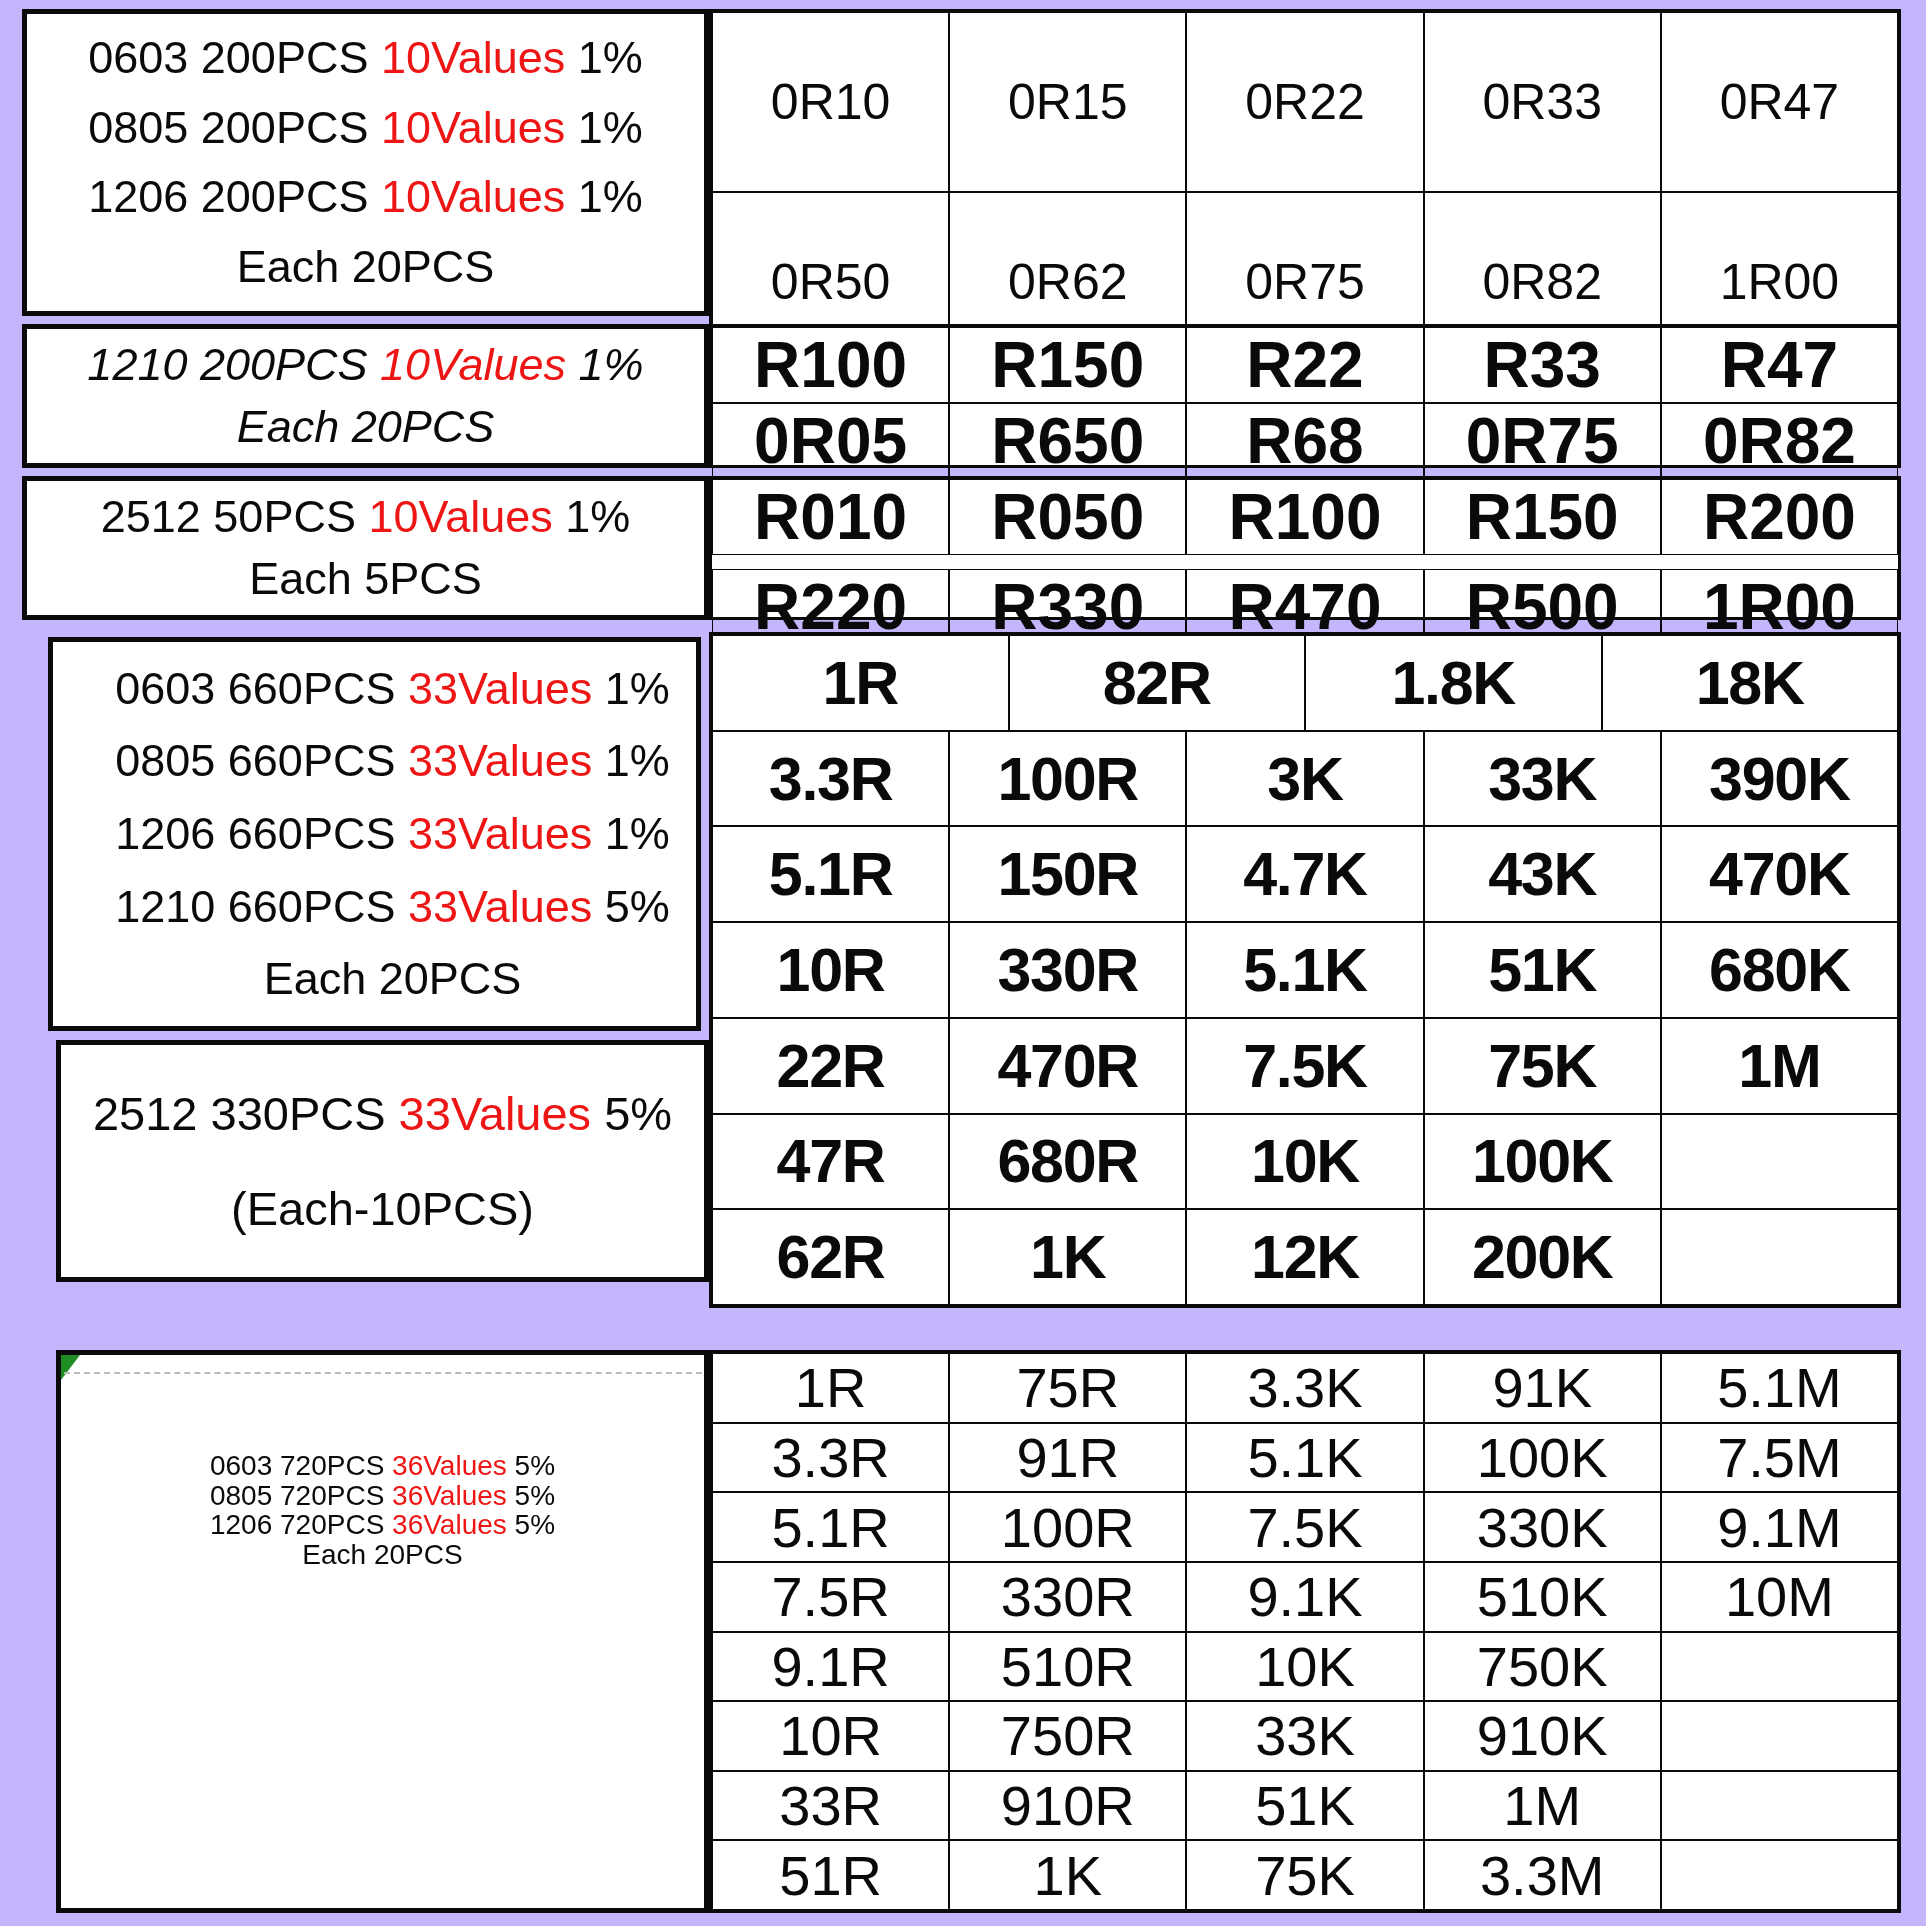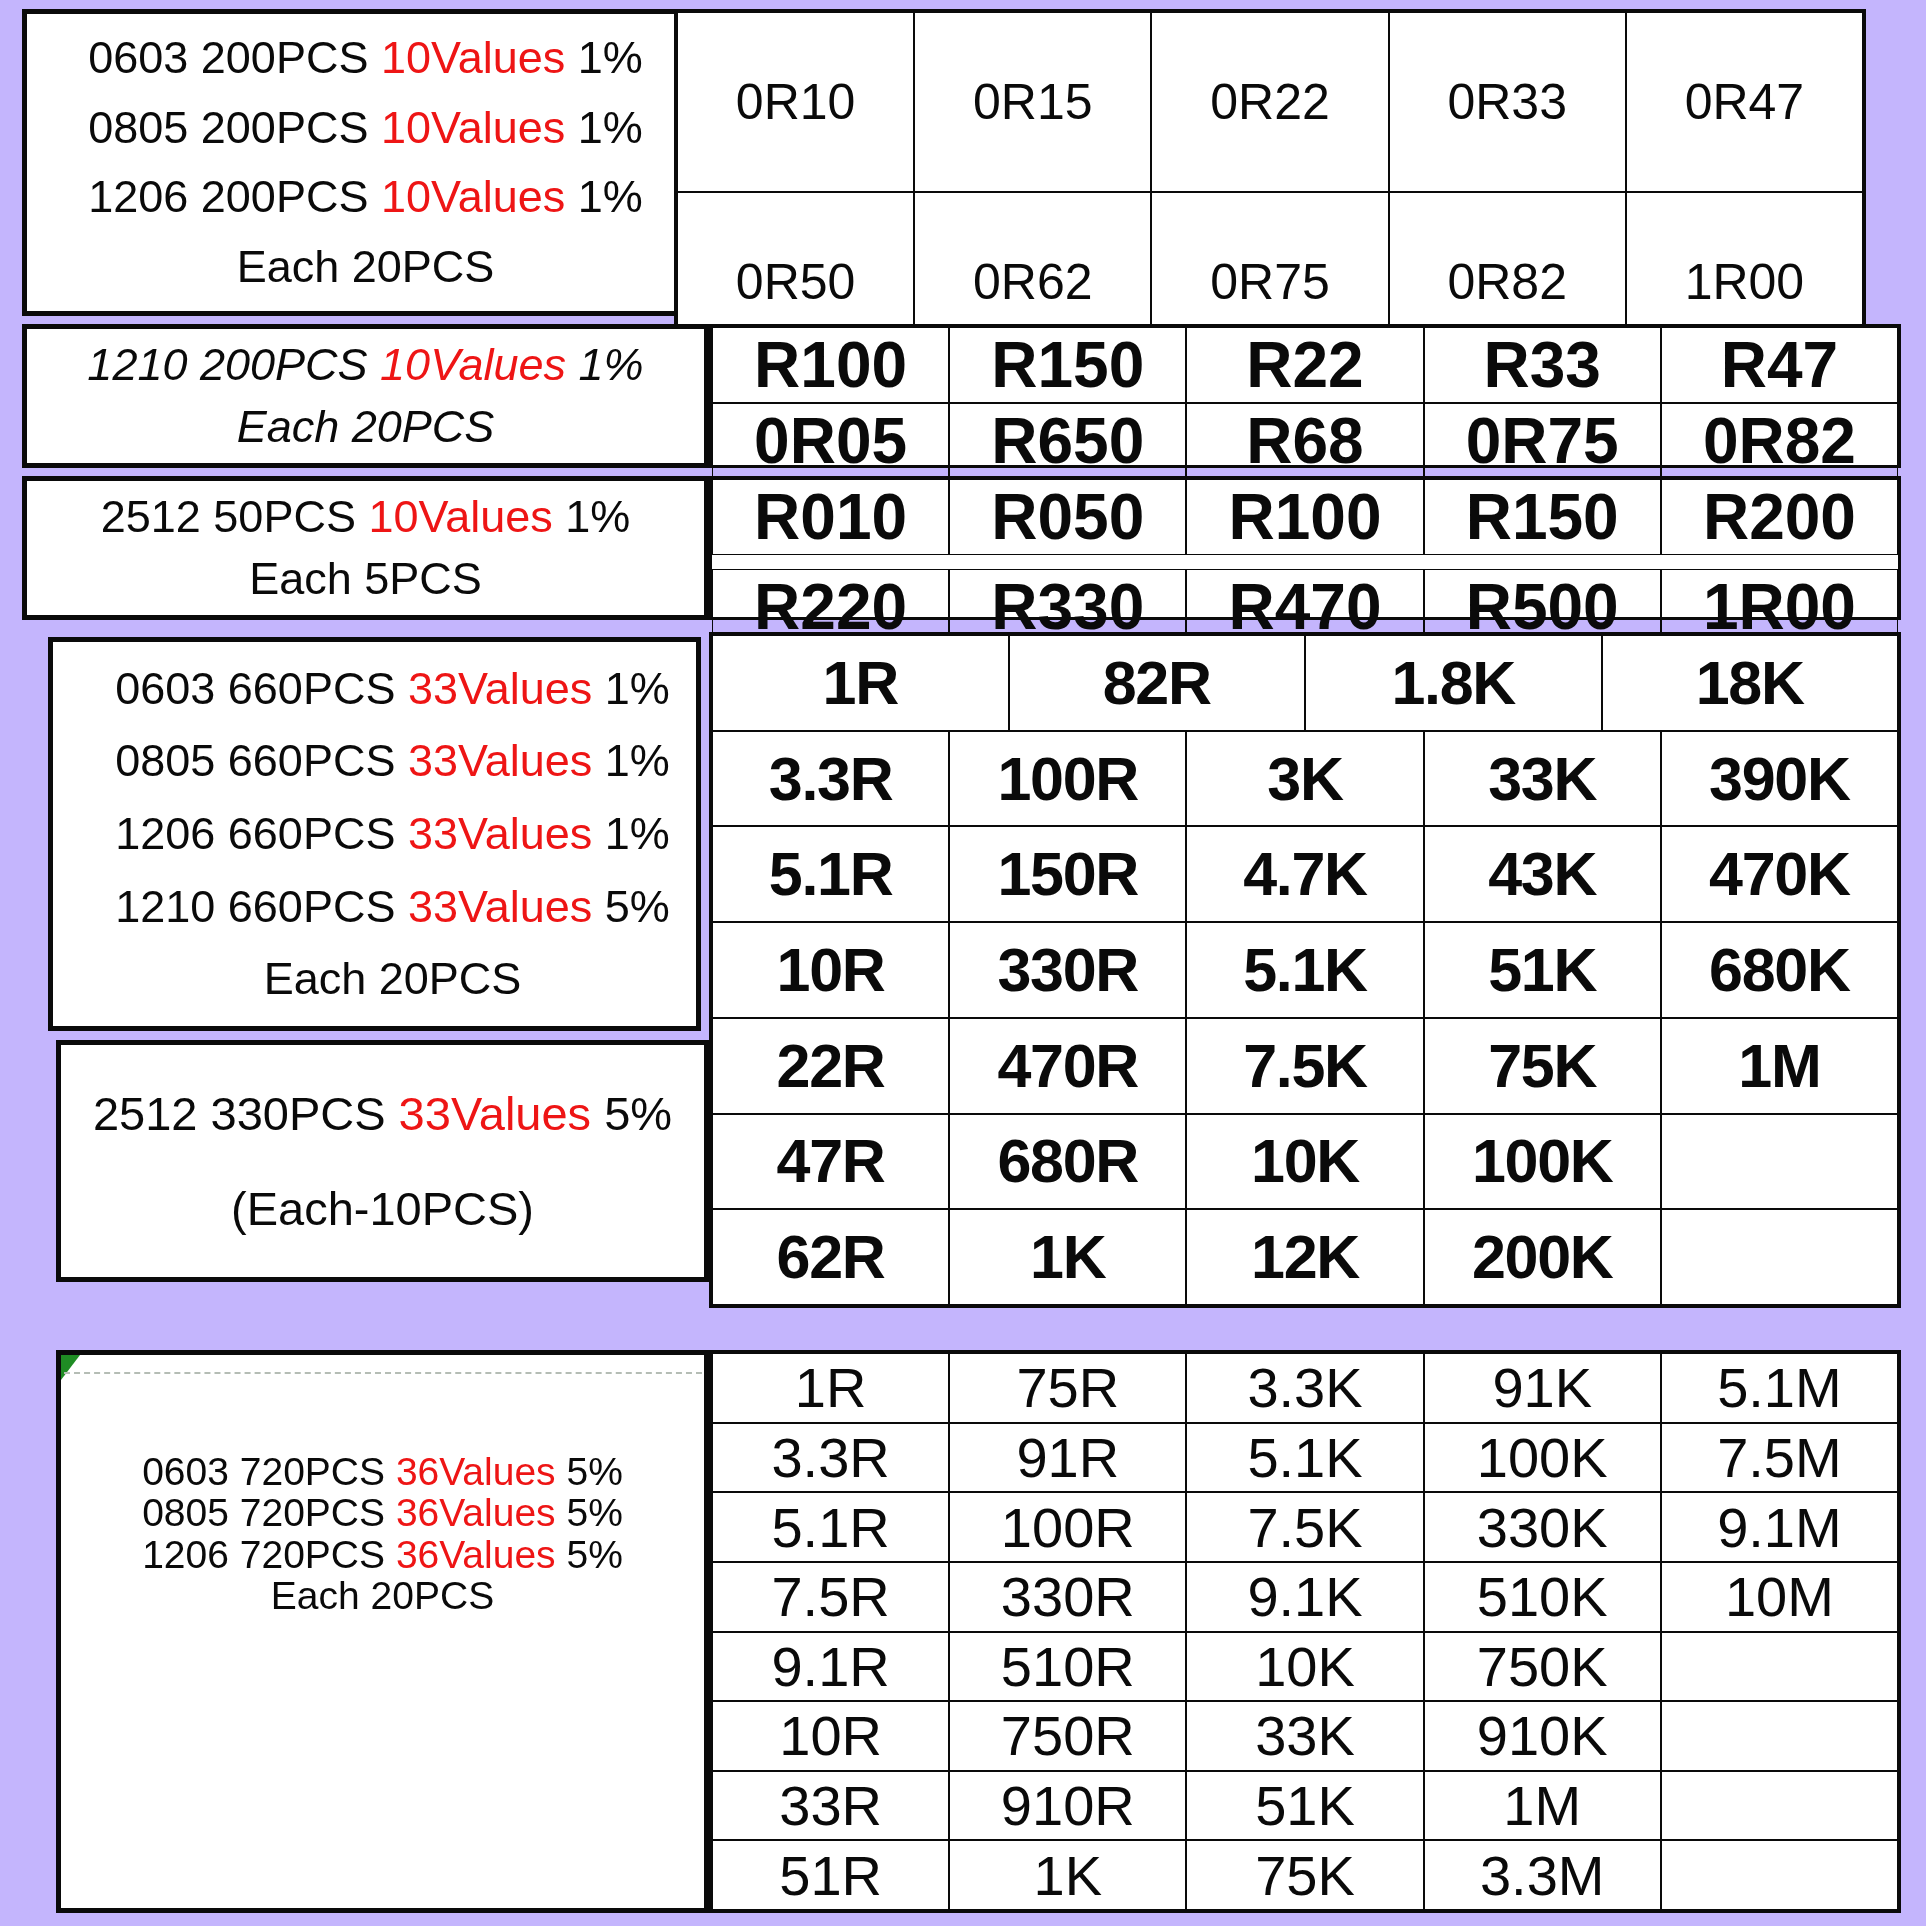--- a/index.html
+++ b/index.html
@@ -44,21 +44,21 @@
   .tcell{
     flex:1;
     border:1.9px solid var(--ink);
     display:flex;align-items:center;justify-content:center;
     font-size:50px;color:var(--ink);
     white-space:nowrap;overflow:hidden;
   }
 
   
   .pos-a-label{left:22px;top:9px;width:687px;height:307px;}
-  .pos-a-table{left:674px;top:9px;width:1192px;height:366px;}
+  .pos-a-table{left:709px;top:9px;width:1192px;height:366px;}
 
   .pos-b-label{left:22px;top:324px;width:687px;height:144px;font-style:italic;}
   .pos-b-table{left:709px;top:324px;width:1192px;height:144px;}
 
   .pos-c-label{left:22px;top:476px;width:687px;height:144px;}
   .pos-c-table{left:709px;top:476px;width:1192px;height:144px;gap:14px;}
 
   .pos-d-label{left:48px;top:637px;width:653px;height:394px;padding-left:36px;}
   .pos-d2-label{left:56px;top:1040px;width:653px;height:242px;}
   .pos-d-table{left:709px;top:632px;width:1192px;height:676px;}
@@ -66,21 +66,21 @@
   .pos-e-label{left:56px;top:1350px;width:653px;height:563px;}
   .pos-e-table{left:709px;top:1350px;width:1192px;height:563px;}
 
   
   .pos-a-table .tcell{font-size:50px;}
   .pos-b-table .tcell,.pos-c-table .tcell{font-size:64px;font-weight:bold;}
   .pos-d-table .tcell{font-size:61px;font-weight:700;letter-spacing:-1.3px;}
   .pos-e-table .tcell{font-size:56px;}
 
   .pos-d2-label .lbl-line{font-size:47px;}
-  .pos-e-label .lbl-line{font-size:39px;line-height:1.06;}
+  .pos-e-label .lbl-line{font-size:28px;line-height:1.06;}
   .pos-e-label .lines{
     justify-content:flex-start;
     padding-top:96px;
   }
 
   
   .corner-marker{
     position:absolute;top:0;left:0;
     width:0;height:0;
     border-top:25.5px solid var(--green);

